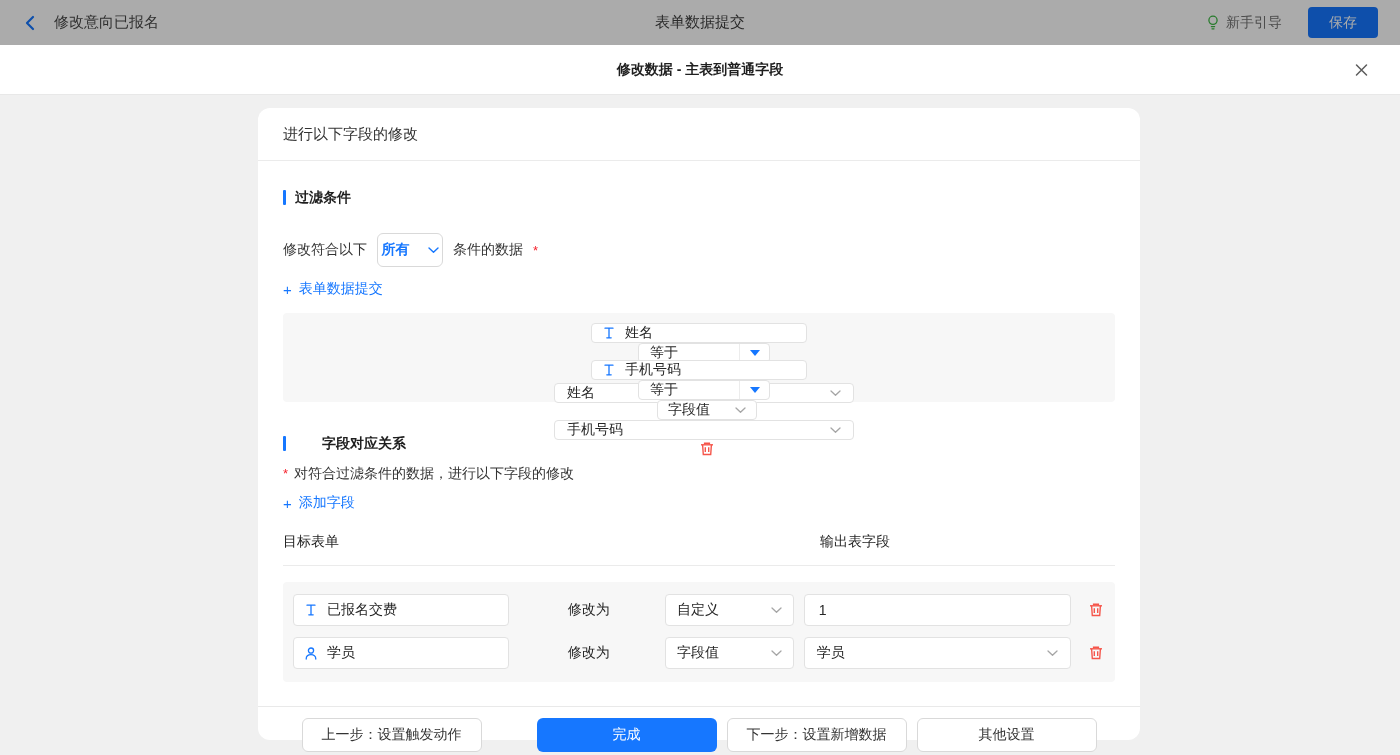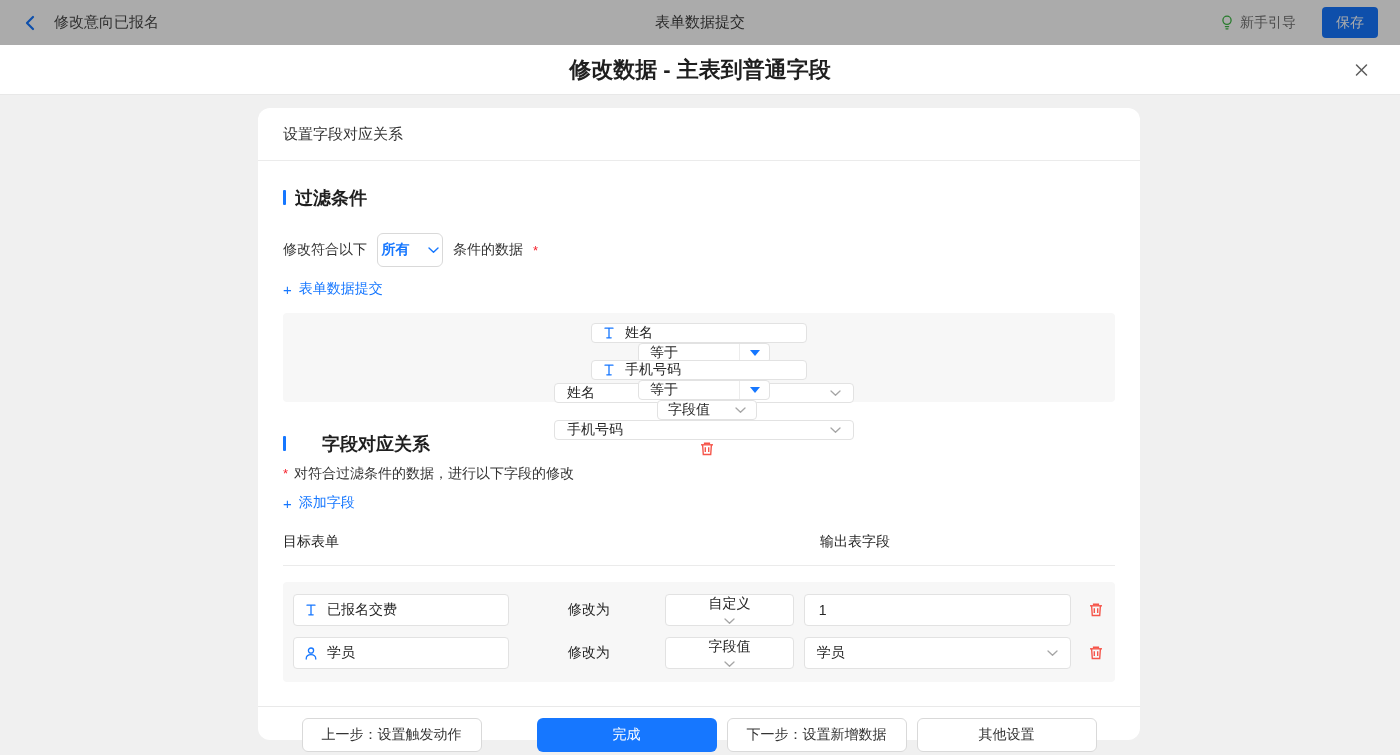--- a/index.html
+++ b/index.html
@@ -19,52 +19,52 @@
   .topbar-dim { position:absolute; inset:0; background:rgba(0,0,0,0.33); z-index:5; }
   .topbar-left { display:flex; align-items:center; gap:14px; }
   .back-label { font-size:15px; color:#4a4a4a; }
   .topbar-title {
     position:absolute; left:50%; transform:translateX(-50%);
     font-size:15px; color:#3f3f3f;
   }
   .topbar-right { margin-left:auto; display:flex; align-items:center; gap:26px; }
   .guide { display:flex; align-items:center; gap:5px; color:#737373; font-size:14px; cursor:pointer; }
   .save-btn {
-    height:31px; padding:0 14px; background:#1677ff; color:#fff;
+    height:31px; padding:0 21px; background:#1677ff; color:#fff;
     border:none; border-radius:4px; font-size:14px; cursor:pointer;
     font-family:inherit;
   }
 
   
   .modal-header {
     height:50px; background:#fff; position:relative;
     display:flex; align-items:center; justify-content:center;
     border-bottom:1px solid #e8e8e8;
   }
-  .modal-title { font-size:22px; font-weight:600; color:#1f1f1f; }
+  .modal-title { font-size:14px; font-weight:600; color:#1f1f1f; }
   .close-btn {
     position:absolute; right:26px; top:50%; transform:translateY(-50%);
     background:none; border:none; padding:4px; cursor:pointer; line-height:0;
   }
 
   
   .modal-body { height:659px; padding-top:13px; }
   .card {
     width:882px; height:632px; margin-left:258px;
     background:#fff; border-radius:12px;
   }
   .card-header {
     height:53px; line-height:52px; padding:0 25px;
     font-size:15px; color:#333; border-bottom:1px solid #ebebeb;
   }
   .card-content { padding:0 25px; }
 
   .section-title {
     margin-top:28px; display:flex; align-items:center; gap:9px;
-    font-size:18px; font-weight:bold; color:#1f1f1f; height:17px;
+    font-size:14px; font-weight:bold; color:#1f1f1f; height:17px;
   }
   .blue-bar { width:3px; height:15px; background:#1677ff; border-radius:1px; }
 
   .match-row { margin-top:27px; display:flex; align-items:center; gap:10px; height:34px; color:#333; }
   .match-select {
     width:66px; height:34px; border:1px solid #d9d9d9; border-radius:6px;
     display:flex; align-items:center; justify-content:center; gap:18px;
     color:#1677ff; cursor:pointer; background:#fff;font-weight:bold;
   }
   .asterisk { color:#f5222d; font-size:13px; }
@@ -104,21 +104,21 @@
     margin-top:6px; display:flex; align-items:flex-end;
     padding:14px 0 14px 0; border-bottom:1px solid #ebebeb; color:#1f1f1f;
   }
   .th-output { margin-left:481px; }
 
   .map-band { margin-top:16px; background:#f7f7f7; border-radius:4px; padding:12px 10px 13px; }
   .map-row { display:flex; align-items:center; height:32px; }
   .map-row + .map-row { margin-top:11px; }
   .m-field { width:218px; padding:0 10px; gap:9px; }
   .m-label { margin-left:59px; width:56px; color:#262626; }
-  .m-mode { width:130px; margin-left:42px; padding:0 11px; justify-content:space-between; cursor:pointer;flex-direction:column; }
+  .m-mode { width:130px; margin-left:42px; padding:0 11px; justify-content:space-between; cursor:pointer; }
   .m-value-input { width:270px; margin-left:10px; padding:0 12px; }
   .m-value-input input {
     border:none; outline:none; width:100%; font-size:14px; color:#262626;
     font-family:inherit; background:transparent;
   }
   .m-value-select { width:270px; margin-left:10px; padding:0 12px; justify-content:space-between; cursor:pointer; }
 
   .footer-divider { margin:24px -25px 0; height:1px; background:#e9e9e9; }
   .footer { display:flex; justify-content:center; gap:10px; padding:11px 0 12px; }
   .btn {
@@ -160,21 +160,21 @@
   <span class="modal-title">修改数据 - 主表到普通字段</span>
   <button class="close-btn">
     <svg width="17" height="17" viewBox="0 0 17 17" fill="none">
       <path d="M3.5 3.5l10 10M13.5 3.5l-10 10" stroke="#5c5c5c" stroke-width="1.5" stroke-linecap="round"></path>
     </svg>
   </button>
 </div>
 
 <div class="modal-body">
   <div class="card">
-    <div class="card-header">设置字段对应关系</div>
+    <div class="card-header">进行以下字段的修改</div>
     <div class="card-content">
 
       <div class="section-title">
         <span class="blue-bar"></span>
         <span>过滤条件</span>
       </div>
 
       <div class="match-row">
         <span>修改符合以下</span>
         <div class="match-select">

